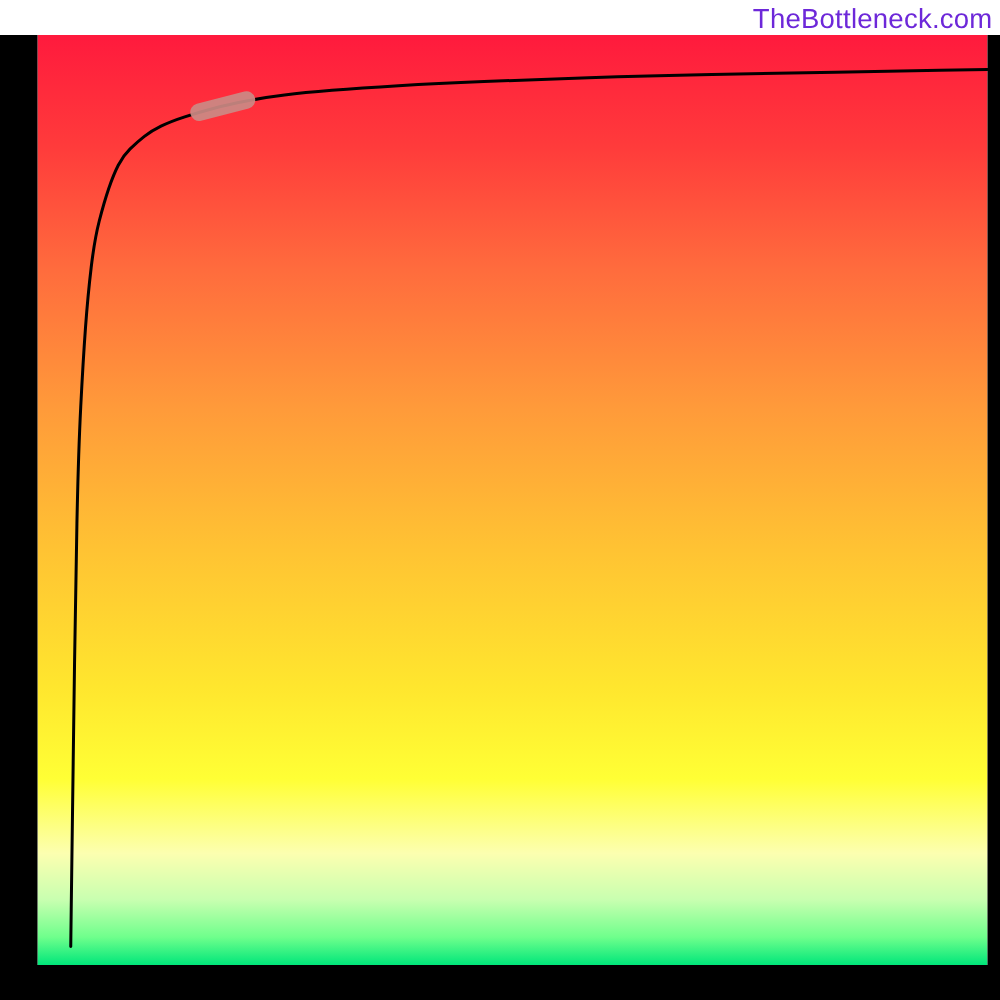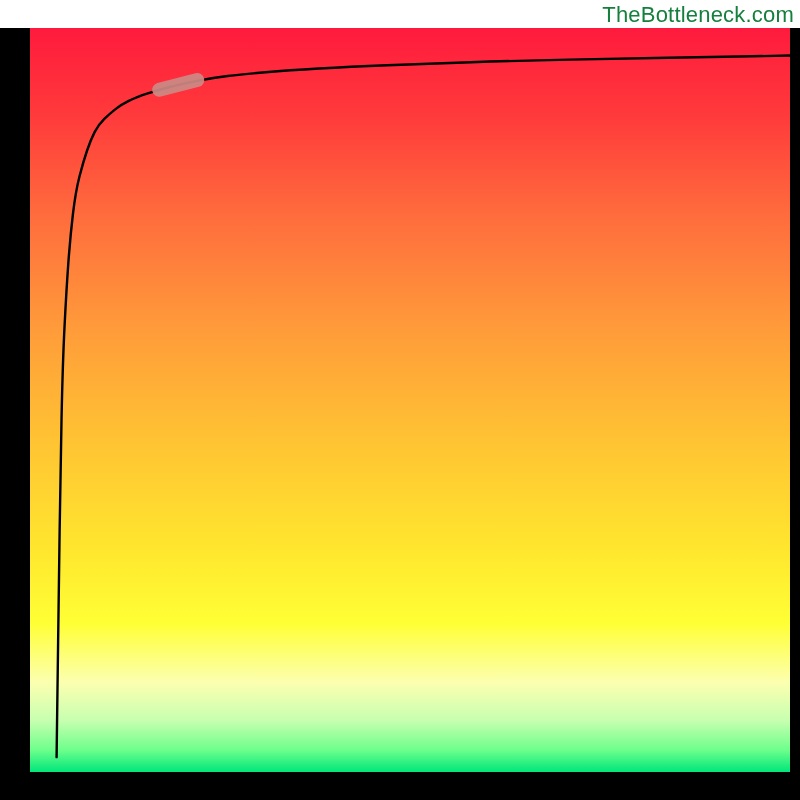--- a/index.html
+++ b/index.html
@@ -13,21 +13,21 @@
   .stage {
     position: relative;
     width: 800px;
     height: 800px;
   }
   .watermark {
     position: absolute;
     top: 2px;
     right: 6px;
     font-size: 22px;
-    color: #15803d;
+    color: #6d28d9;
     font-weight: 400;
     letter-spacing: 0.2px;
     z-index: 10;
     text-align: right;
   }
   svg {
     position: absolute;
     left: 0;
     top: 0;
   }

